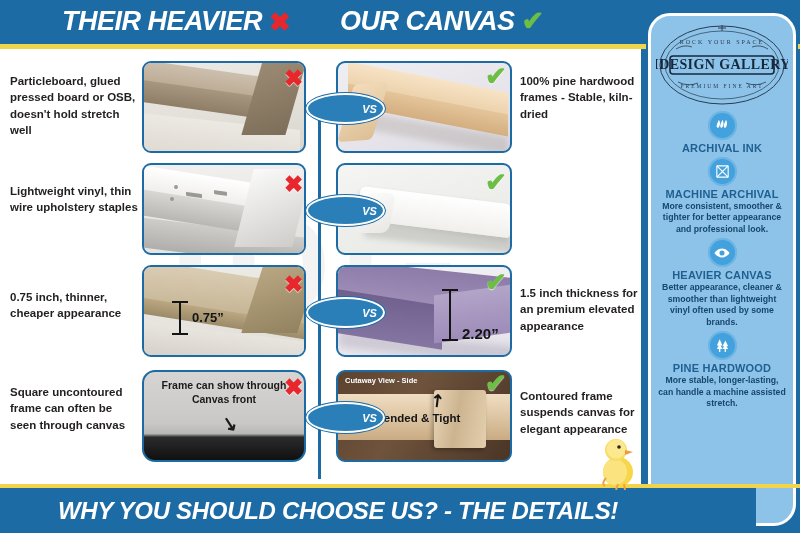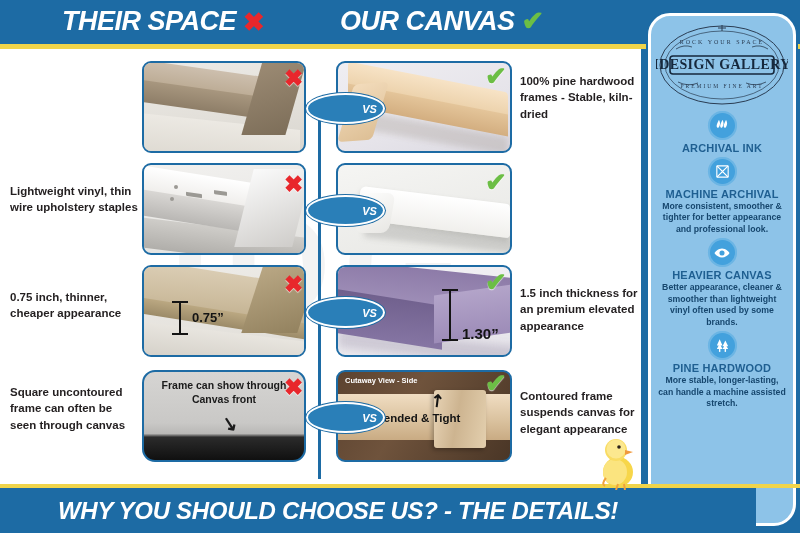--- a/index.html
+++ b/index.html
@@ -218,35 +218,36 @@
     white-space:nowrap;
   }
 </style>
 </head>
 <body>
 
 <div id="stage">
 
   <div class="header">
     <div class="head-title head-left">
-      <span>THEIR SPACE</span>
+      <span>THEIR HEAVIER</span>
       <span class="x-mark">✖</span>
     </div>
     <div class="head-title head-right">
       <span>OUR CANVAS</span>
       <span class="v-mark">✔</span>
     </div>
   </div>
   <div class="header-yellow"></div>
 
   <div class="card">
     <div class="watermark">IDG</div>
     <div class="divider"></div>
 
     <div class="row row1">
+      <div class="txt-left" style="top:16px">Particleboard, glued pressed board or OSB, doesn't hold stretch well</div>
 
       <div class="pic pic-l pb-bg">
         <div class="ph">
           <div class="pb-d"></div>
             <div class="pb-a"></div>
             <div class="pb-b"></div>
             <div class="pb-c"></div>
         </div>
       </div>
       <div class="badge-x" style="left:284px;top:10px">✖</div>
@@ -321,21 +322,21 @@
         <div class="ph">
           <div class="pu-sh"></div>
             <div class="pu-top"></div>
             <div class="pu-f"></div>
             <div class="pu-r"></div>
         </div>
         <div class="meas" style="left:104px;top:22px;height:52px">
           <div class="bar" style="height:52px"></div>
           <div class="cap" style="top:0"></div>
           <div class="cap" style="top:50px"></div>
-          <div class="lbl" style="top:36px;font-size:15px">1.30”</div>
+          <div class="lbl" style="top:36px;font-size:15px">2.20”</div>
         </div>
       </div>
       <div class="badge-v" style="left:485px;top:8px">✔</div>
 
       <div class="txt-right" style="top:24px">1.5 inch thickness for an premium elevated appearance</div>
     </div>
 
     <div class="row row4">
       <div class="txt-left" style="top:18px">Square uncontoured frame can often be seen through canvas</div>
 

